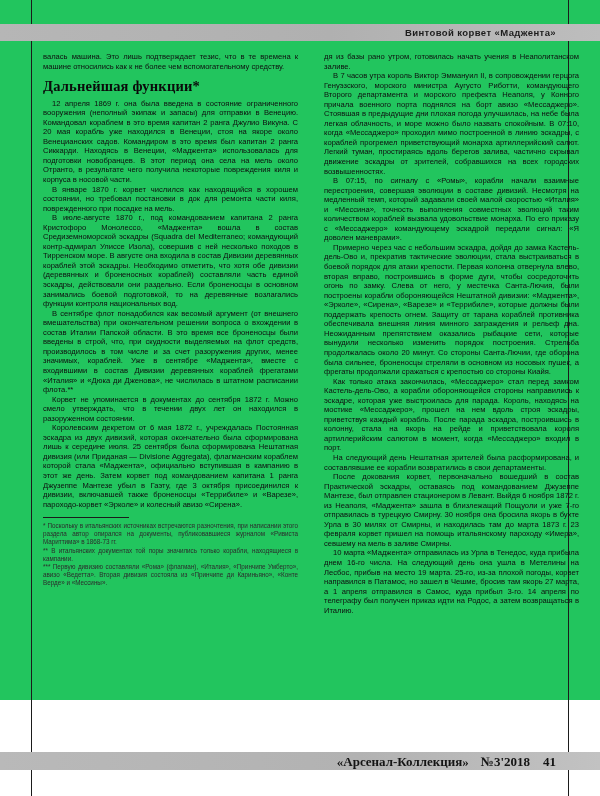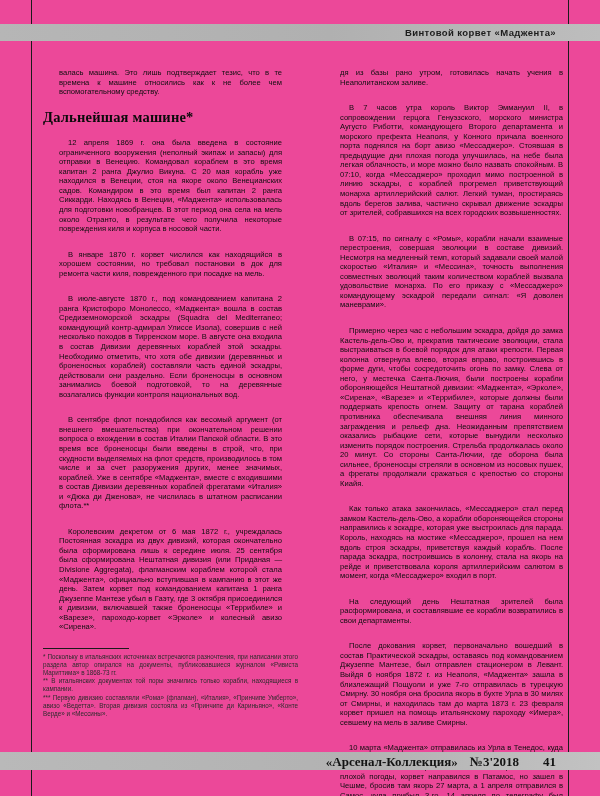--- a/index.html
+++ b/index.html
@@ -13,22 +13,22 @@
     overflow: hidden;
     font-family: "Liberation Sans", sans-serif;
     color: #111111;
     position: relative;
   }
 
   .page {
     position: absolute;
     left: 0; top: 0;
     width: 600px;
-    height: 796px;
-    background: #ec4899;
+    height: 700px;
+    background: #22c55e;
   }
 
   
   .edge-rule {
     position: absolute;
     top: 0;
     width: 1px;
     height: 796px;
     background: #1b1b1b;
   }
@@ -70,37 +70,37 @@
     right: 44px;
     top: 753px;
     font-family: "Liberation Serif", serif;
     font-size: 13px;
     font-weight: 700;
     color: #141414;
     line-height: 17px;
     white-space: nowrap;
   }
   .footer-text .issue { margin-left: 12px; }
-  .footer-text .pageno { margin-left: 24px; }
+  .footer-text .pageno { margin-left: 13px; }
 
   
   .col {
     position: absolute;
     top: 52px;
     width: 255px;
     font-size: 7.6px;
     line-height: 9.55px;
     text-align: justify;
     color: #0e0e0e;
   }
   .col.left  { left: 43px; }
   .col.right { left: 324px; }
 
   .col p {
-    margin: 16px;
+    margin: 0;
     text-indent: 9px;
     -webkit-hyphens: auto;
     hyphens: auto;
   }
   .col p.noindent { text-indent: 0; }
 
   h2.section-heading {
     font-family: "Liberation Serif", serif;
     font-size: 14.5px;
     font-weight: 700;
@@ -136,26 +136,27 @@
 
   <div class="edge-rule left"></div>
   <div class="edge-rule right"></div>
 
   <div class="header-band"></div>
   <div class="header-title">Винтовой корвет «Маджента»</div>
 
   <div class="col left">
     <p class="noindent">валась машина. Это лишь подтверждает тезис, что в те времена к машине относились как к не более чем вспомогательному средству.</p>
 
-    <h2 class="section-heading">Дальнейшая машине*</h2>
+    <h2 class="section-heading">Дальнейшая функции*</h2>
 
     <p>12 апреля 1869 г. она была введена в состояние ограниченного вооружения (неполный экипаж и запасы) для отправки в Венецию. Командовал кораблем в это время капитан 2 ранга Джулио Викуна. С 20 мая корабль уже находился в Венеции, стоя на якоре около Венецианских садов. Командиром в это время был капитан 2 ранга Сиккарди. Находясь в Венеции, «Маджента» использовалась для подготовки новобранцев. В этот период она села на мель около Отранто, в результате чего получила некоторые повреждения киля и корпуса в носовой части.</p>
     <p>В январе 1870 г. корвет числился как находящийся в хорошем состоянии, но требовал постановки в док для ремонта части киля, поврежденного при посадке на мель.</p>
     <p>В июле-августе 1870 г., под командованием капитана 2 ранга Кристофоро Монолессо, «Маджента» вошла в состав Средиземноморской эскадры (Squadra del Mediterraneo; командующий контр-адмирал Улиссе Изола), совершив с ней несколько походов в Тирренском море. В августе она входила в состав Дивизии деревянных кораблей этой эскадры. Необходимо отметить, что хотя обе дивизии (деревянных и броненосных кораблей) составляли часть единой эскадры, действовали они раздельно. Если броненосцы в основном занимались боевой подготовкой, то на деревянные возлагались функции контроля национальных вод.</p>
     <p>В сентябре флот понадобился как весомый аргумент (от внешнего вмешательства) при окончательном решении вопроса о вхождении в состав Италии Папской области. В это время все броненосцы были введены в строй, что, при скудности выделяемых на флот средств, производилось в том числе и за счет разоружения других, менее значимых, кораблей. Уже в сентябре «Маджента», вместе с входившими в состав Дивизии деревянных кораблей фрегатами «Италия» и «Дюка ди Дженова», не числилась в штатном расписании флота.**</p>
+    <p>Корвет не упоминается в документах до сентября 1872 г. Можно смело утверждать, что в течении двух лет он находился в разоруженном состоянии.</p>
     <p>Королевским декретом от 6 мая 1872 г., учреждалась Постоянная эскадра из двух дивизий, которая окончательно была сформирована лишь к середине июля. 25 сентября была сформирована Нештатная дивизия (или Приданая — Divisione Aggregata), флагманским кораблем которой стала «Маджента», официально вступившая в кампанию в этот же день. Затем корвет под командованием капитана 1 ранга Джузеппе Мантезе убыл в Гаэту, где 3 октября присоединился к дивизии, включавшей также броненосцы «Террибиле» и «Варезе», пароходо-корвет «Эрколе» и колесный авизо «Сирена».</p>
 
     <div class="footnote-rule"></div>
     <div class="footnotes">
       <p>* Поскольку в итальянских источниках встречаются разночтения, при написании этого раздела автор опирался на документы, публиковавшиеся журналом «Ривиста Мариттима» в 1868-73 гг.</p>
       <p>** В итальянских документах той поры значились только корабли, находящиеся в кампании.</p>
       <p>*** Первую дивизию составляли «Рома» (флагман), «Италия», «Принчипе Умберто», авизо «Ведетта». Вторая дивизия состояла из «Принчипе ди Кариньяно», «Конте Верде» и «Мессины».</p>
     </div>
   </div>
 

